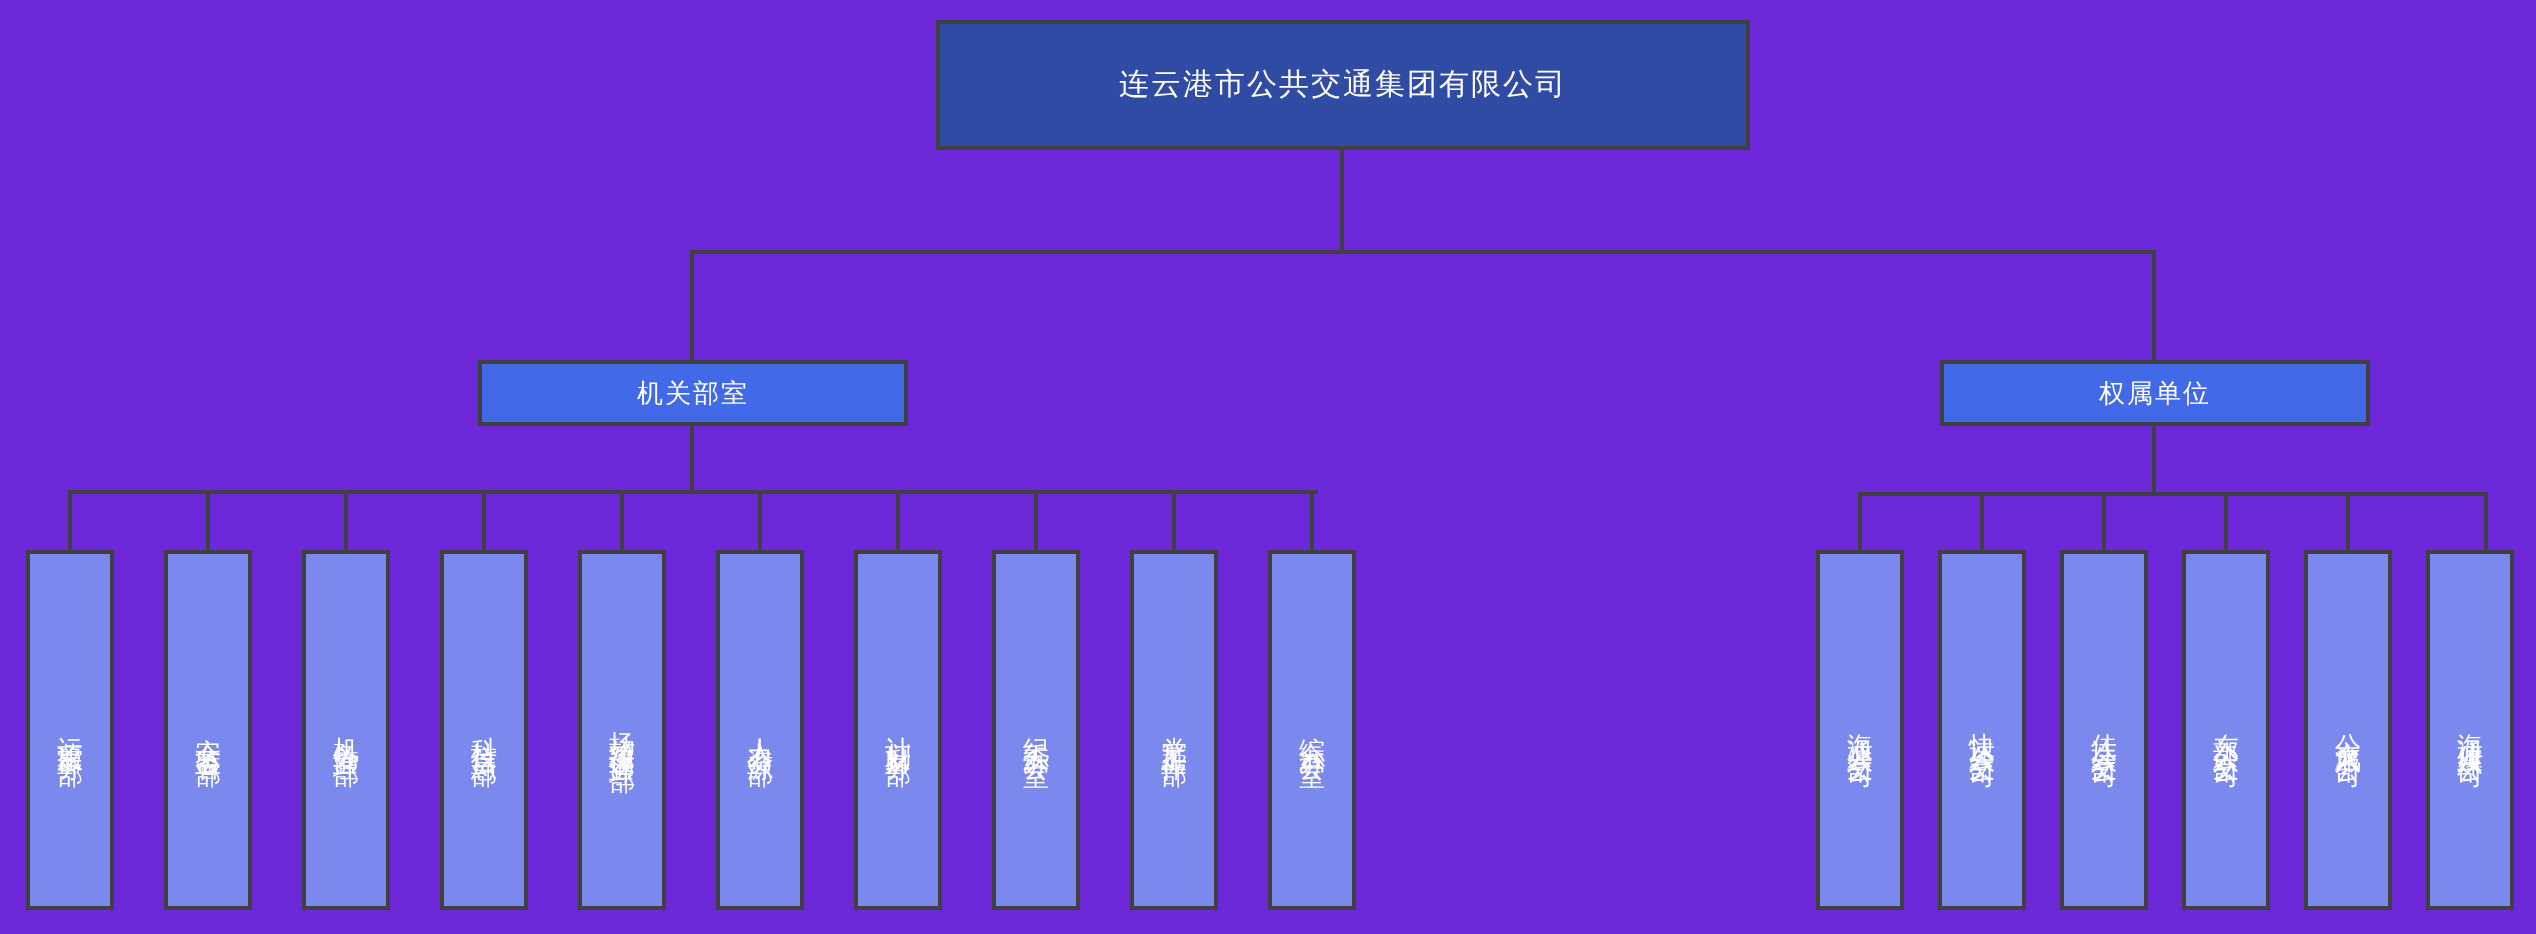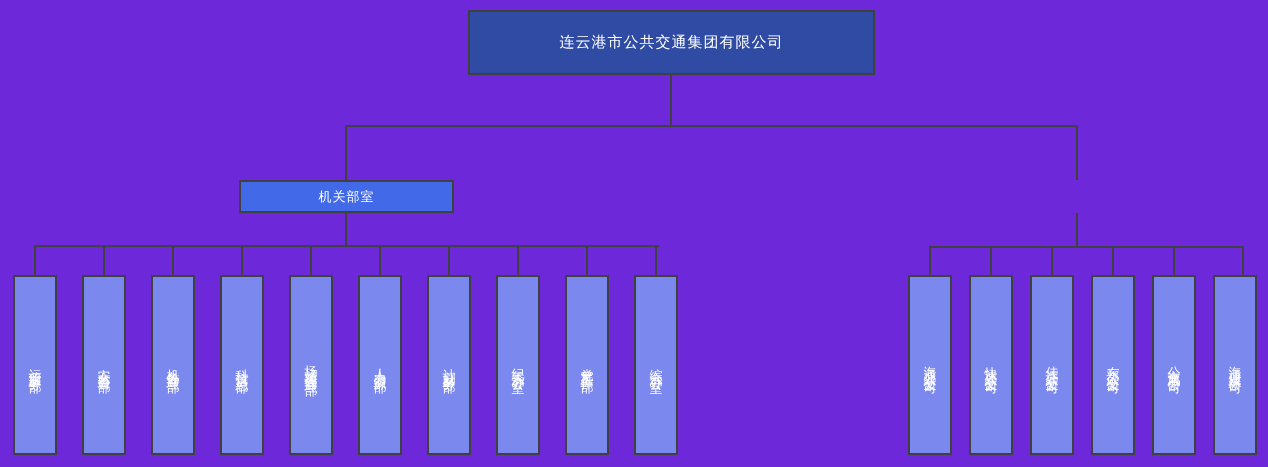--- a/index.html
+++ b/index.html
@@ -81,20 +81,23 @@
   <div class="line h" style="left:345px; top:125px; width:732px; height:2px;"></div>
 
   <div class="line v" style="left:345px; top:125px; width:2px; height:55px;"></div>
 
   <div class="line v" style="left:1076px; top:125px; width:2px; height:55px;"></div>
 
   <div class="node branch" style="left:239px; top:180px; width:215px; height:33px;">
     <span>机关部室</span>
   </div>
 
+  <div class="node branch" style="left:970px; top:180px; width:215px; height:33px;">
+    <span>权属单位</span>
+  </div>
 
   <div class="line v" style="left:345px; top:213px; width:2px; height:33px;"></div>
   <div class="line h" style="left:34px; top:245px; width:625px; height:2px;"></div>
 
   <div class="line v" style="left:34px;  top:245px; width:2px; height:30px;"></div>
   <div class="line v" style="left:103px; top:245px; width:2px; height:30px;"></div>
   <div class="line v" style="left:172px; top:245px; width:2px; height:30px;"></div>
   <div class="line v" style="left:241px; top:245px; width:2px; height:30px;"></div>
   <div class="line v" style="left:310px; top:245px; width:2px; height:30px;"></div>
   <div class="line v" style="left:379px; top:245px; width:2px; height:30px;"></div>

